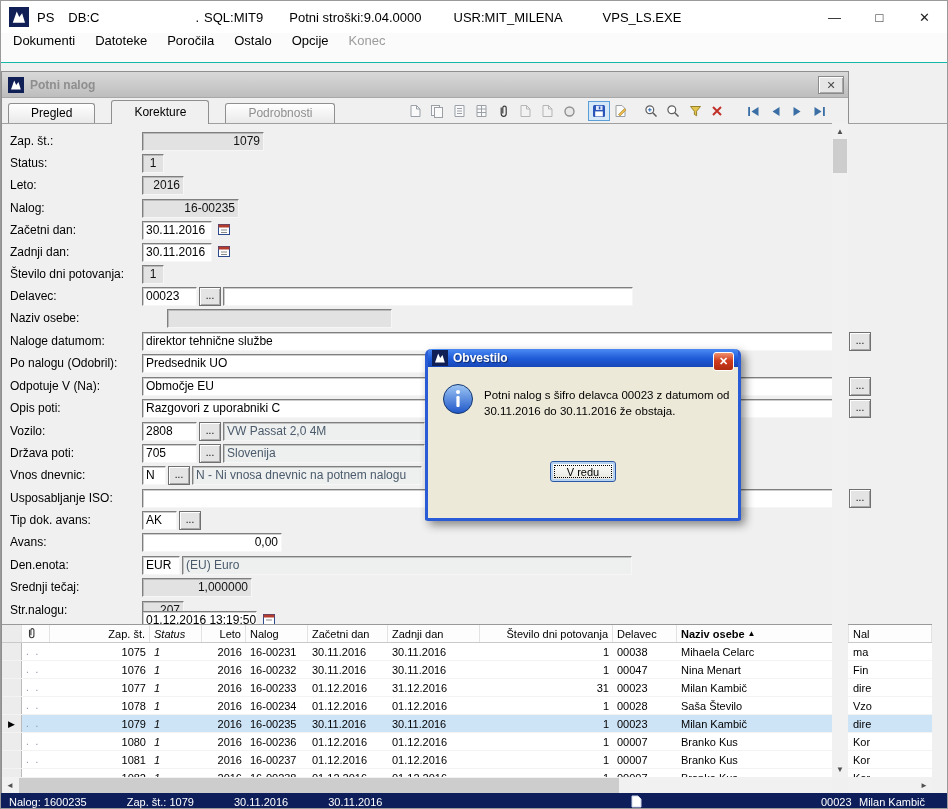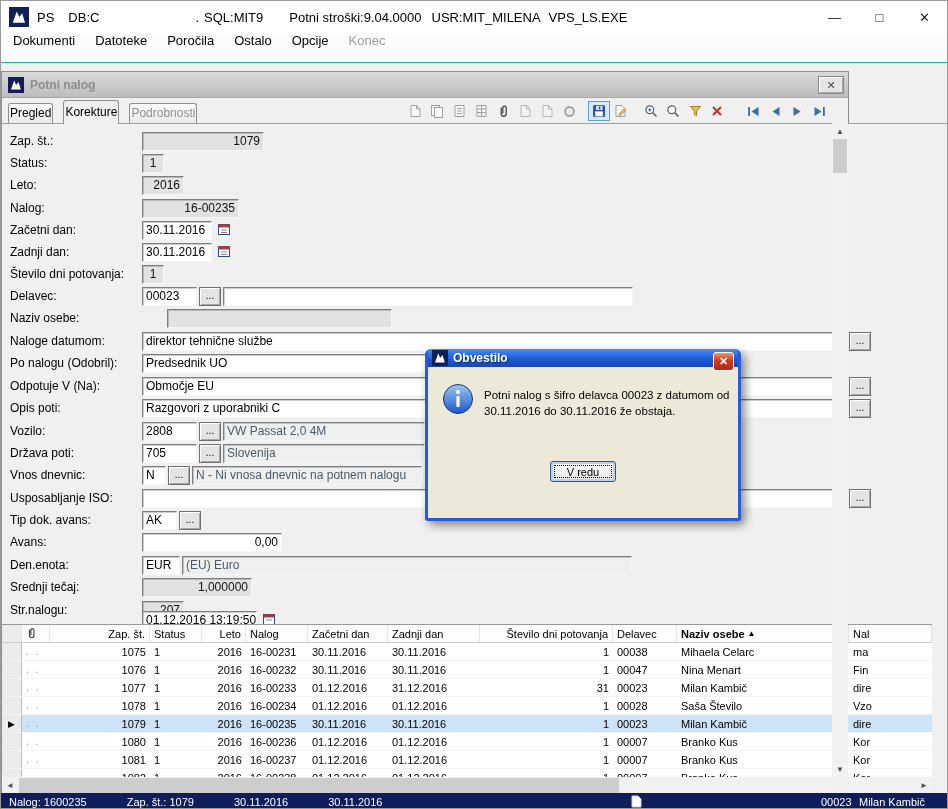--- a/index.html
+++ b/index.html
@@ -12,22 +12,22 @@
   
   .titlebar { position:absolute; top:0; left:0; width:100%; height:32px; background:#fff;
     display:flex; align-items:center; }
   .app-logo { width:20px; height:20px; margin-left:8px; flex:none; }
   .tb-text { display:flex; align-items:center; font-size:13px; }
   .tseg:nth-child(1){margin-left:8px}
   .tseg:nth-child(2){margin-left:14px}
   .tseg:nth-child(3){margin-left:96px}
   .tseg:nth-child(4){margin-left:5px}
   .tseg:nth-child(5){margin-left:26px}
-  .tseg:nth-child(6){margin-left:10px}
-  .tseg:nth-child(7){margin-left:8px}
+  .tseg:nth-child(6){margin-left:32px}
+  .tseg:nth-child(7){margin-left:40px}
   .win-btns { position:absolute; right:0; top:0; display:flex; }
   .wbtn { width:45px; height:32px; display:flex; align-items:center; justify-content:center;
     font-size:13px; color:#222; }
   
   .menubar { position:absolute; top:32px; left:0; width:100%; height:30px; background:#fbfbfb;
     border-bottom:1px solid #14b8a6; display:flex; align-items:flex-start; font-size:13px; }
   .mitem { padding:0 10px; }
   .mitem:first-child { margin-left:2px; }
   .mdis { color:#9b9b9b; }
   
@@ -36,21 +36,21 @@
   .child-title { position:absolute; top:0; left:0; width:100%; height:26px;
     background:linear-gradient(180deg,#d9d9d9,#bdbdbd); border-bottom:1px solid #a8a8a8;
     display:flex; align-items:center; }
   .mit-sm { width:16px; height:16px; margin-left:6px; flex:none; }
   .child-title-text { margin-left:6px; font-weight:bold; font-size:12px; color:#8e8e8e; }
   .child-close { position:absolute; right:4px; top:4px; width:26px; height:18px;
     background:#e6e6e6; border:1px solid #8a8a8a; box-shadow:inset 1px 1px 0 #fff, inset -1px -1px 0 #a8a8a8;
     font-size:11px; color:#4a4a4a; display:flex; align-items:center; justify-content:center; }
   
   .tabs { position:absolute; top:27px; left:6px; height:24px; display:flex; align-items:flex-end; z-index:4; }
-  .tab { height:20px; padding:2px 1px 0; margin-right:10px; font-size:12px;
+  .tab { height:20px; padding:2px 22px 0; margin-right:16px; font-size:12px;
     border:1px solid #8f8f8f; border-bottom:none; border-radius:3px 3px 0 0;
     background:linear-gradient(#ffffff,#e9e9e9); }
   .tab.active { height:24px; background:#f0f0f0; margin-bottom:-1px; padding-top:4px; }
   .tab.disabled { color:#8f8f8f; }
   
   .toolbar { position:absolute; top:29px; right:18px; display:flex; align-items:center; z-index:4; }
   .tbtn { width:22px; height:20px; display:flex; align-items:center; justify-content:center; }
   .tbtn.active { border:1px solid #5c9fd6; background:#d6e9f8; }
   .g8 { margin-left:8px; } .navgrp { display:flex; margin-left:14px; }
   
@@ -82,21 +82,21 @@
   .ghead, .grow { display:flex; height:18px; align-items:stretch; }
   .ghead { border-bottom:1px solid #c9c9c9; background:#fdfdfd; }
   .gc { flex:none; padding:0 4px; white-space:nowrap; overflow:hidden;
     display:flex; align-items:center; }
   .ghead .gc { border-right:1px solid #e3e3e3; }
   .grow { border-bottom:1px solid #f3f3f3; }
   .sel { background:#cde3f6; }
   .c-mark{width:20px; background:#ececec; border-right:1px solid #bbb; justify-content:center; font-size:9px;}
   .c-clip{width:28px; color:#8a93a8; font-size:10px; letter-spacing:2px;}
   .c-zap{width:100px; justify-content:flex-end;}
-  .c-status{width:52px;}
+  .c-status{width:52px;font-style:italic;}
   .c-leto{width:44px; justify-content:flex-end;}
   .c-nalog{width:62px;}
   .c-zac{width:80px;}
   .c-zad{width:92px;}
   .c-dni{width:133px; justify-content:flex-end;}
   .c-del{width:64px;}
   .c-naz{width:172px;text-align:center;}
   .c-nal{width:83px;}
   .b { font-weight:bold; }
   .sort { font-size:8px; margin-left:3px; }

